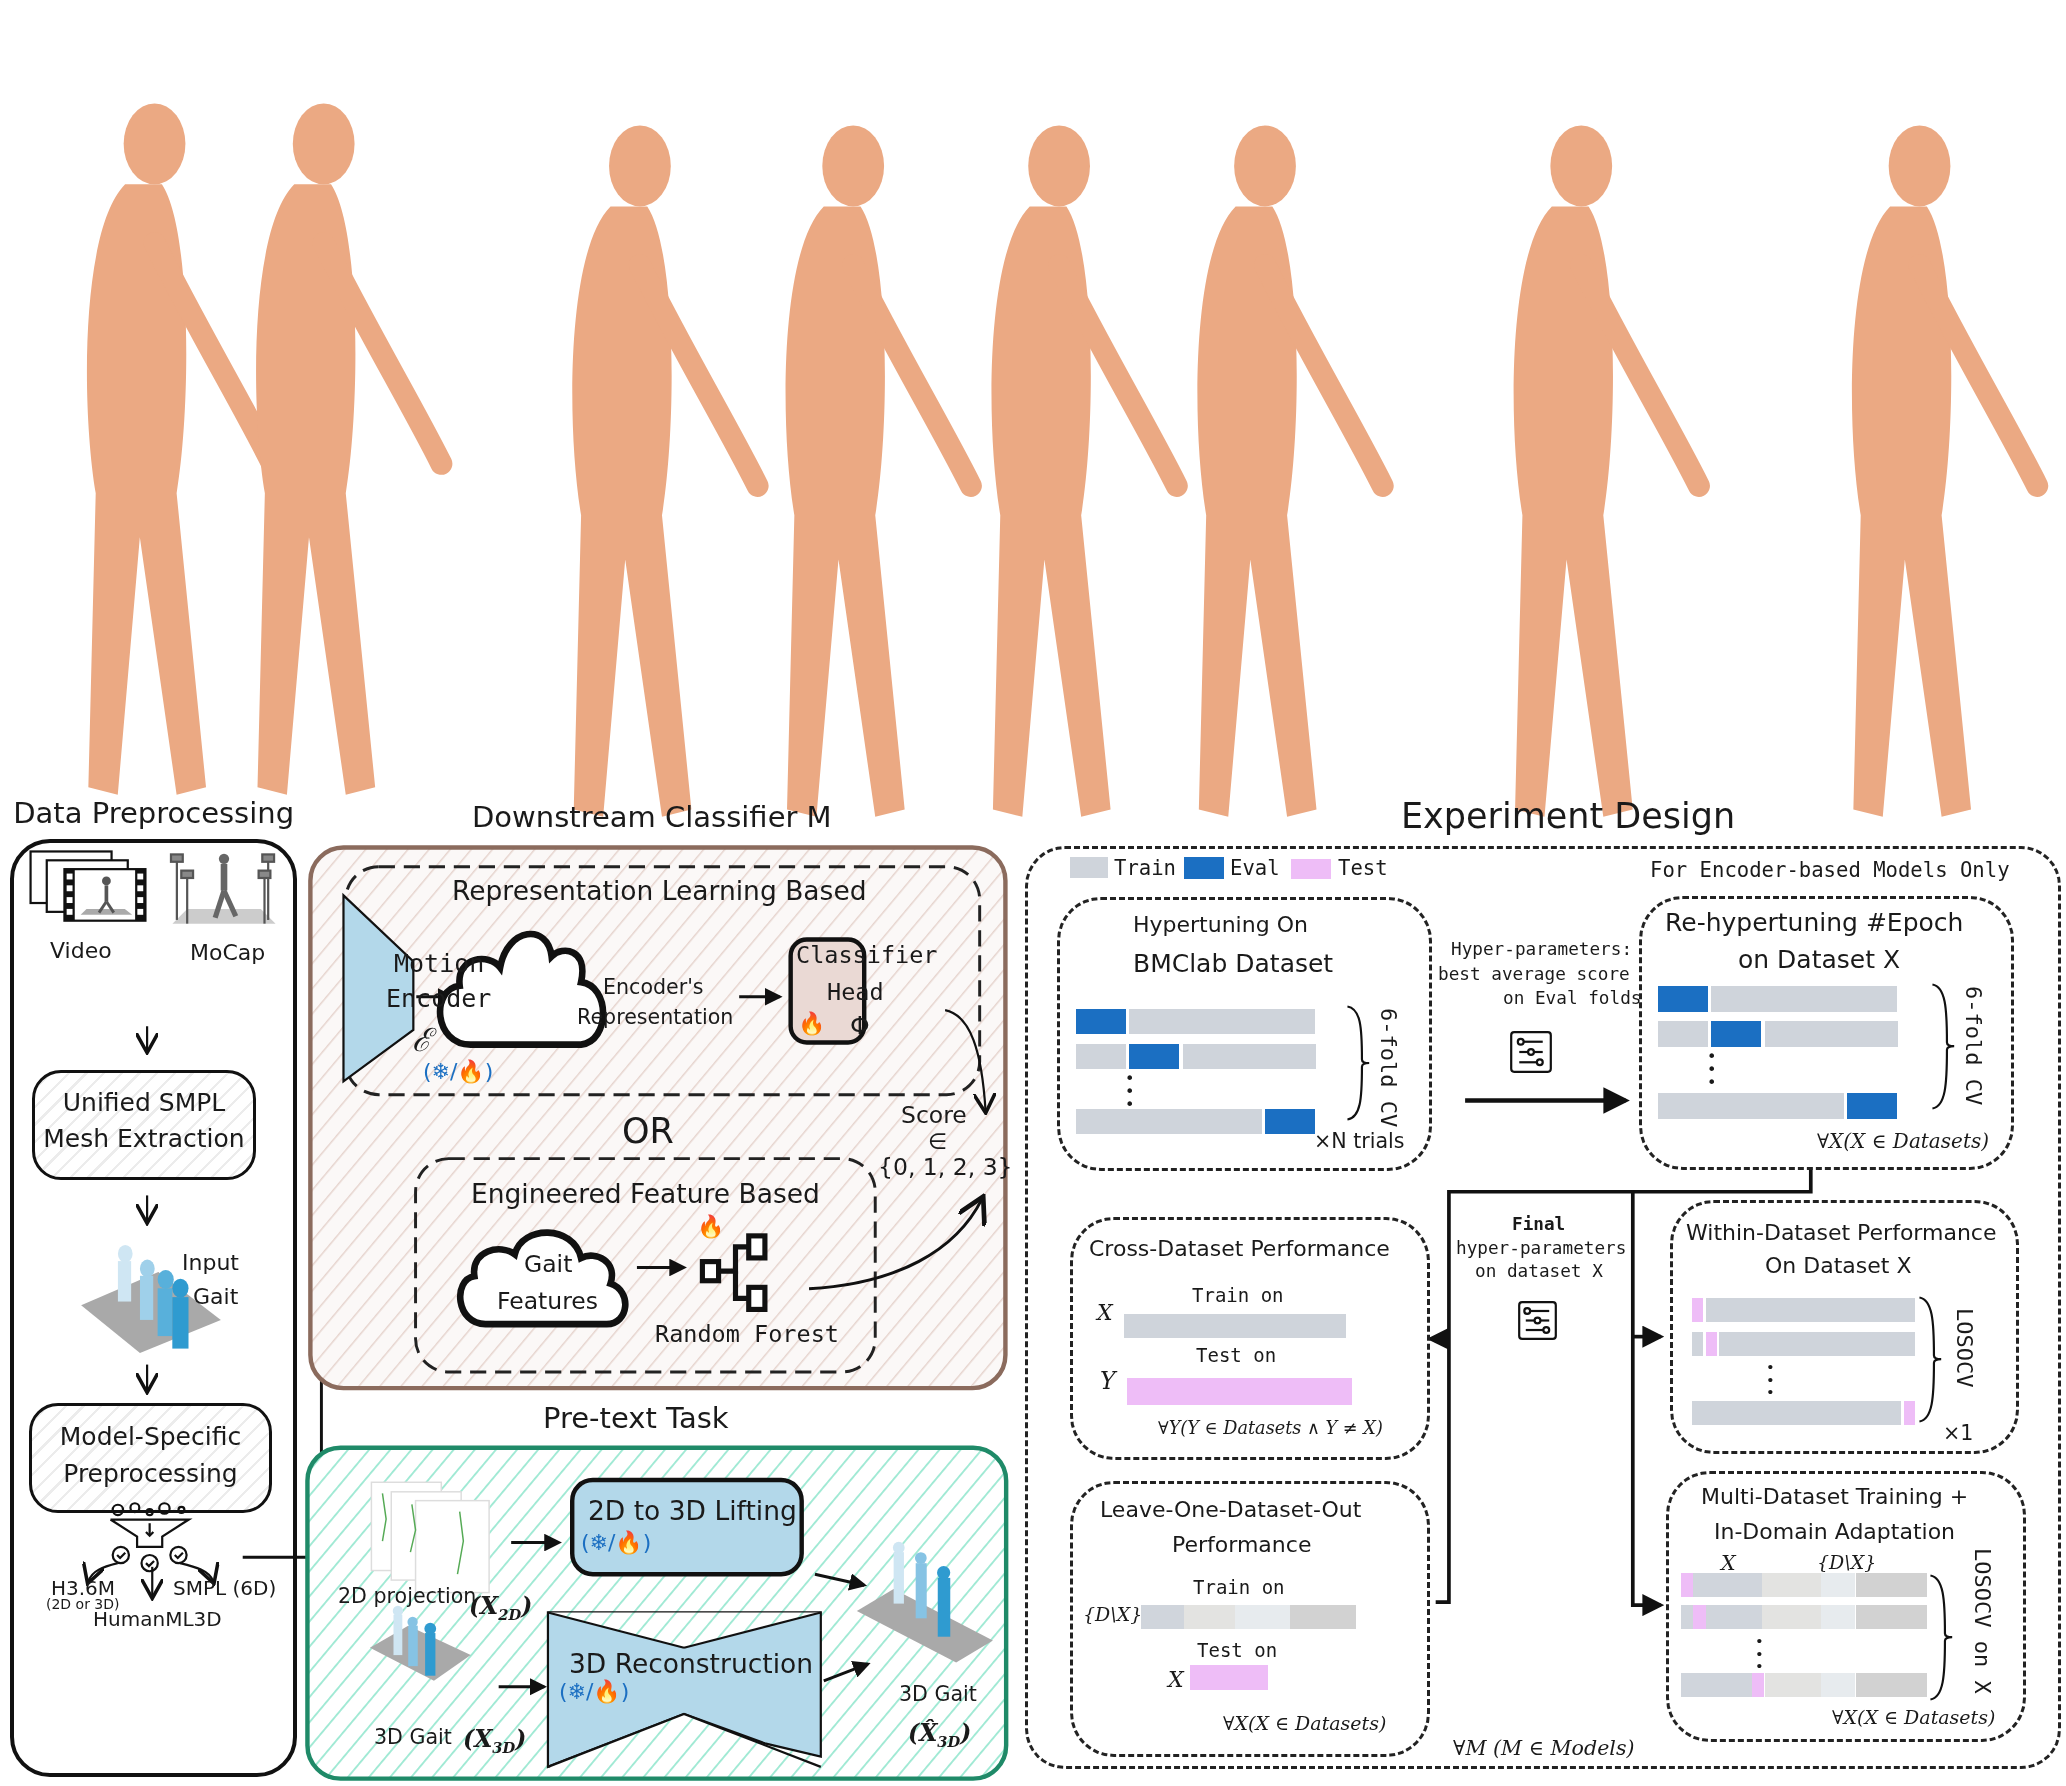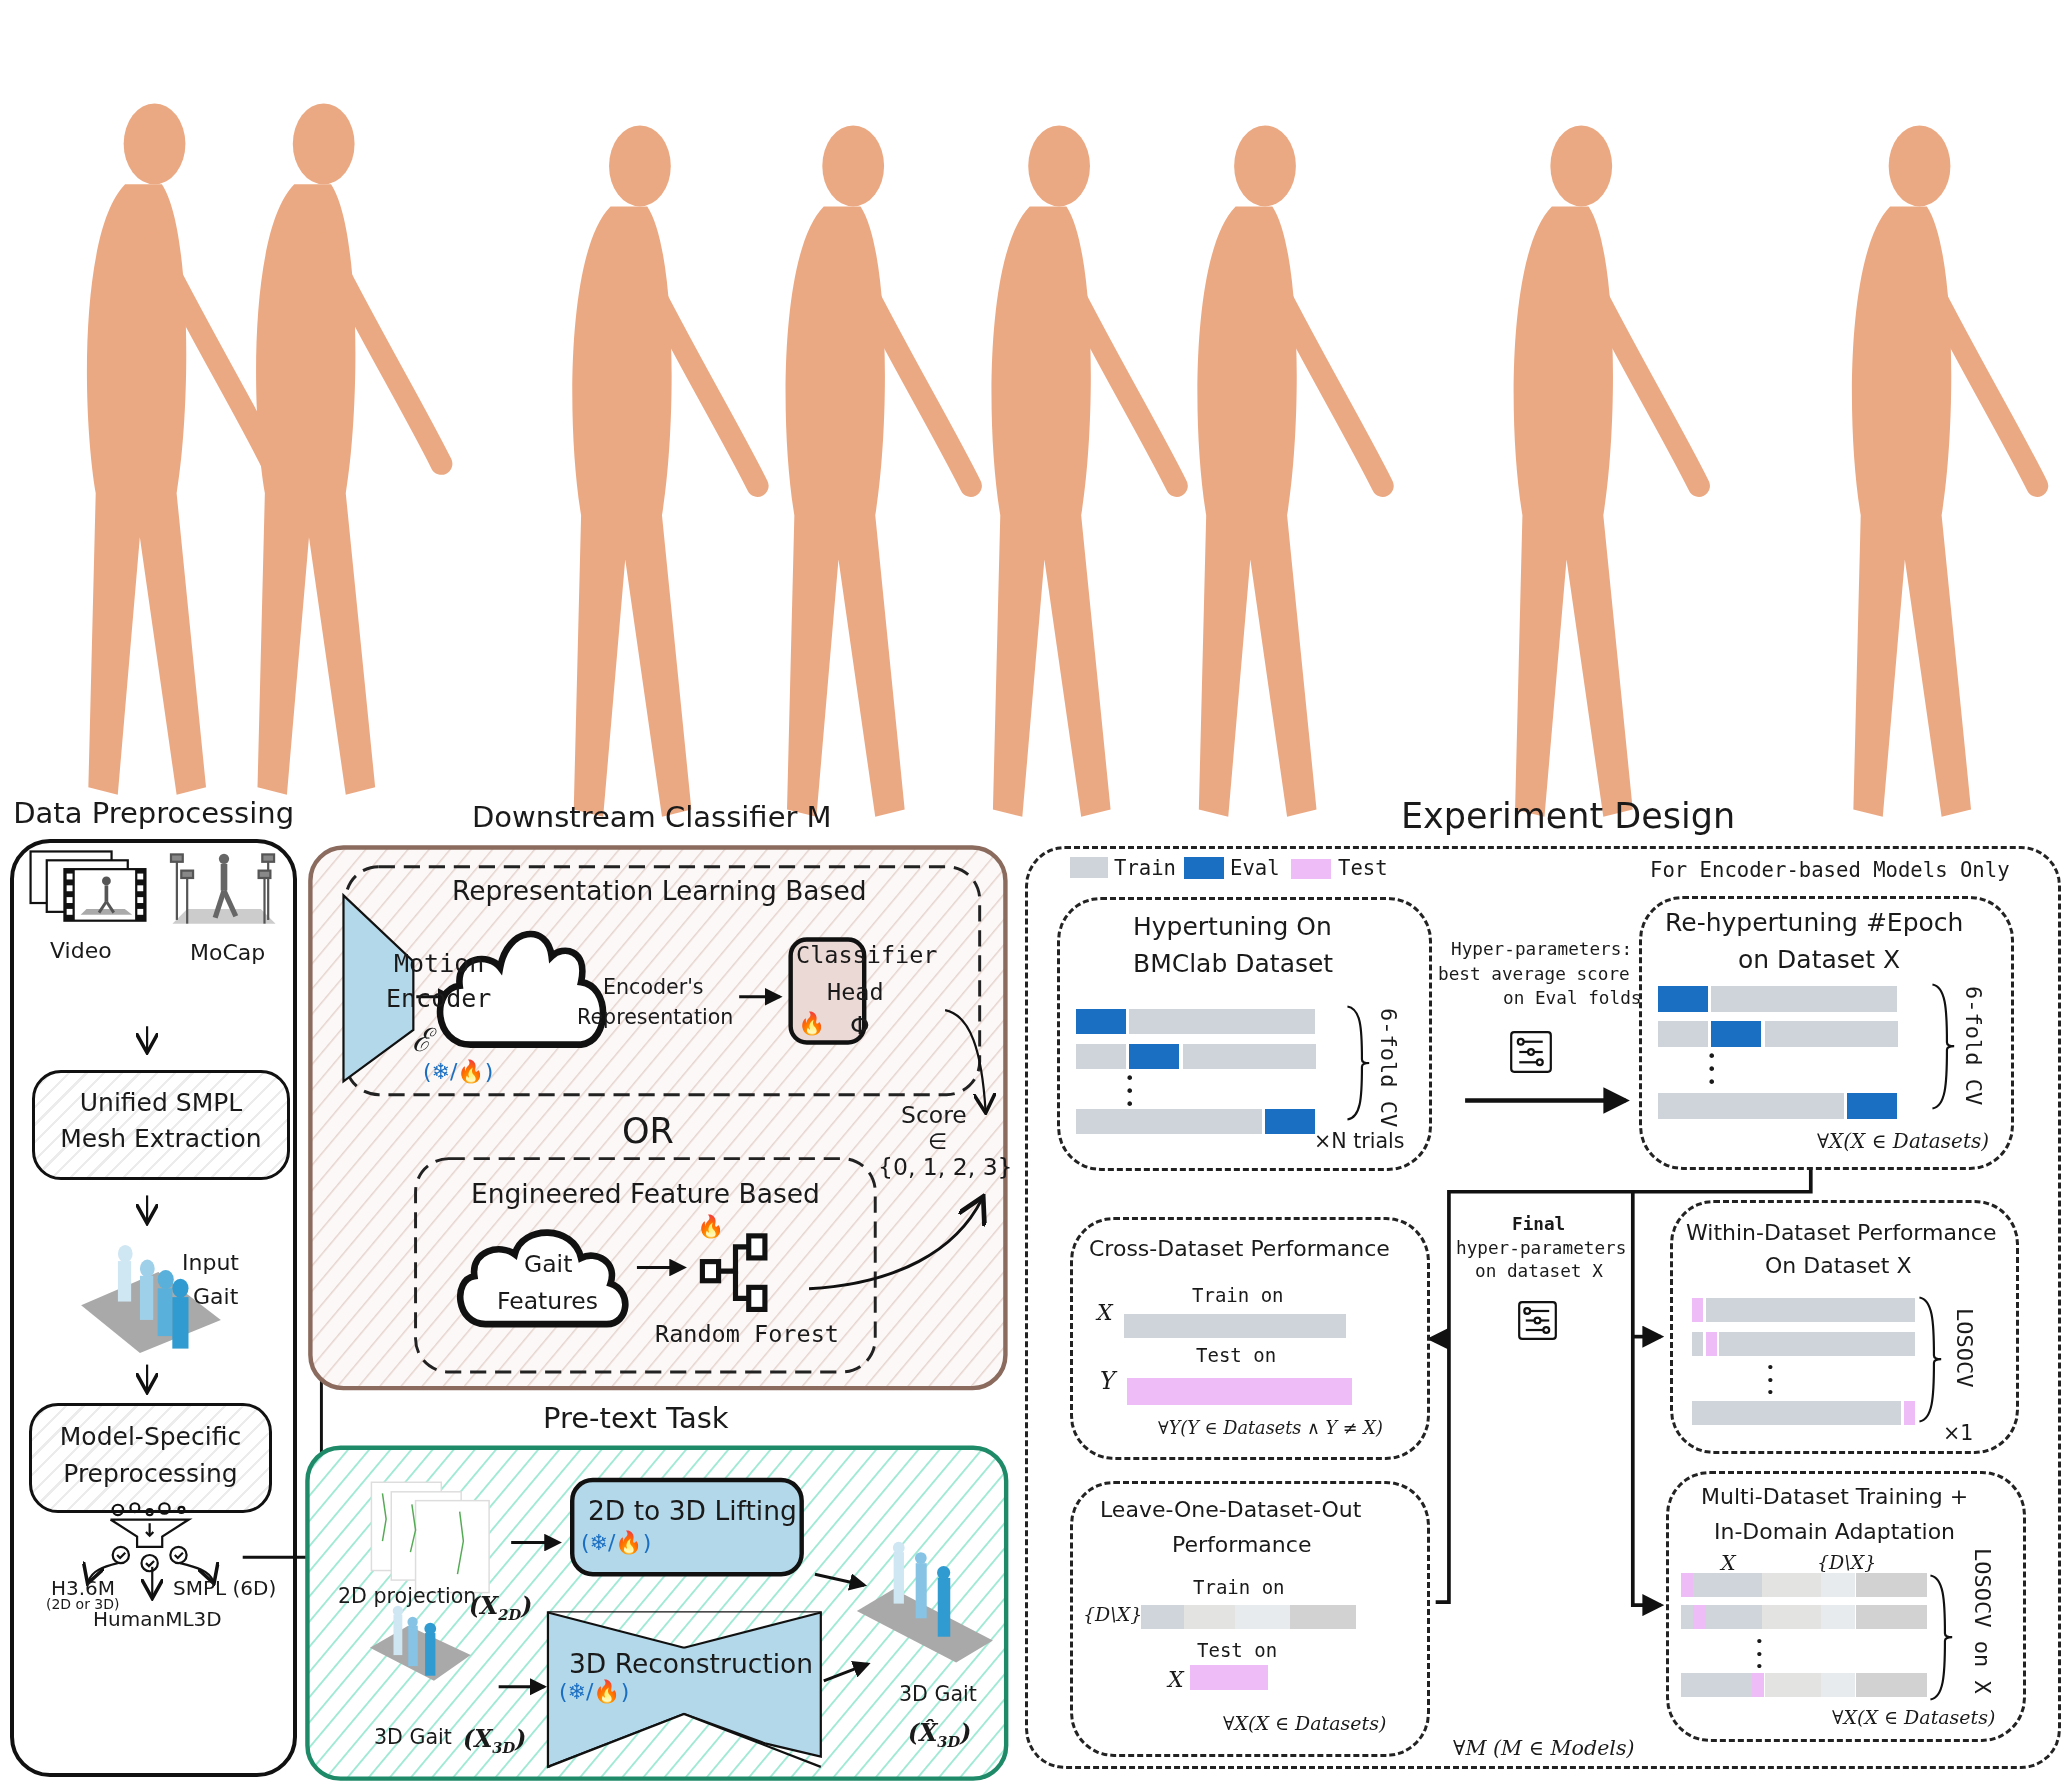--- a/index.html
+++ b/index.html
@@ -150,21 +150,21 @@
   <line x1="207" y1="2130" x2="207" y2="2170" stroke="#111" stroke-width="3" marker-end="url(#ah)"></line>
   <path d="M245,2125 C265,2130 285,2135 290,2150" stroke="#111" stroke-width="3" fill="none" marker-end="url(#ah)"></path>
 
   <line x1="330" y1="2117" x2="495" y2="2117" stroke="#111" stroke-width="4"></line>
   <line x1="437" y1="2117" x2="437" y2="1358" stroke="#111" stroke-width="4"></line>
   <line x1="437" y1="1358" x2="480" y2="1358" stroke="#111" stroke-width="4" marker-end="url(#ahf)"></line>
   <line x1="437" y1="1750" x2="620" y2="1750" stroke="#111" stroke-width="4" marker-end="url(#ahf)"></line>
   <line x1="437" y1="2212" x2="490" y2="2212" stroke="#111" stroke-width="4" marker-end="url(#ahf)"></line>
 </svg>
 
-<div class="abs" style="left:32px;top:1070px;width:258px;height:110px;border:3.7px solid #111;border-radius:29px;box-sizing:border-box;background:repeating-linear-gradient(135deg,#fff 0 10.3px,#ececec 10.3px 12.5px);">
+<div class="abs" style="left:32px;top:1070px;width:224px;height:110px;border:3.7px solid #111;border-radius:29px;box-sizing:border-box;background:repeating-linear-gradient(135deg,#fff 0 10.3px,#ececec 10.3px 12.5px);">
   <div class="txt" style="left:0;right:0;top:14.7px;font-size:25px;">Unified SMPL</div>
   <div class="txt" style="left:0;right:0;top:51px;font-size:25px;">Mesh Extraction</div>
 </div>
 
 <svg style="left:81px;top:1228px;" width="140" height="125" viewBox="0 0 190 170">
   <polygon points="0,105 105,60 190,125 80,170" fill="#a9a9a9"></polygon>
   <g fill="#6fb8da">
       <ellipse cx="60" cy="35" rx="10" ry="12" fill="#cfe6f3"></ellipse>
       <rect x="50" y="45" width="18" height="55" fill="#cfe6f3"></rect>
     </g>
@@ -333,21 +333,21 @@
   <div class="bar train" style="left:0;top:0;width:38px;height:20.6px;"></div>
   <div class="txt hand" style="left:44px;top:-1.5px;font-size:20.6px;font-style:normal;">Train</div>
   <div class="bar eval" style="left:114px;top:0;width:40px;height:22px;"></div>
   <div class="txt hand" style="left:160px;top:-1.5px;font-size:20.6px;font-style:normal;">Eval</div>
   <div class="bar test" style="left:221px;top:1.5px;width:40px;height:20.6px;"></div>
   <div class="txt hand" style="left:268px;top:-1.5px;font-size:20.6px;font-style:normal;">Test</div>
 </div>
 <div class="txt hand" style="left:1650px;top:858px;font-size:20.6px;font-style:normal;">For Encoder-based Models Only</div>
 
 <div class="dashbox" style="left:1057px;top:897px;width:375px;height:274px;"></div>
-<div class="txt" style="left:1133px;top:912px;font-size:25px;">Hypertuning On</div>
+<div class="txt" style="left:1133px;top:912px;font-size:22px;">Hypertuning On</div>
 <div class="txt" style="left:1133px;top:949px;font-size:25px;">BMClab Dataset</div>
 <div id="folds-hyper" class="abs" style="left:1076px;top:1009px;width:241px;height:110px;">
     <div class="bar eval" style="left: 0px; top: 0px; width: 50px; height: 25px;"></div>
     <div class="bar train" style="left: 53px; top: 0px; width: 186px; height: 25px;"></div>
     <div class="bar train" style="left: 0px; top: 35px; width: 50px; height: 25px;"></div>
     <div class="bar eval" style="left: 53px; top: 35px; width: 50px; height: 25px;"></div>
     <div class="bar train" style="left: 107px; top: 35px; width: 133px; height: 25px;"></div>
     <div class="bar train" style="left: 0px; top: 100px; width: 186px; height: 25px;"></div>
     <div class="bar eval" style="left: 189px; top: 100px; width: 50px; height: 25px;"></div>
     <div class="txt" style="left: 49px; top: 63px; font-size: 16px; line-height: 13.2px;">•<br>•<br>•</div>

